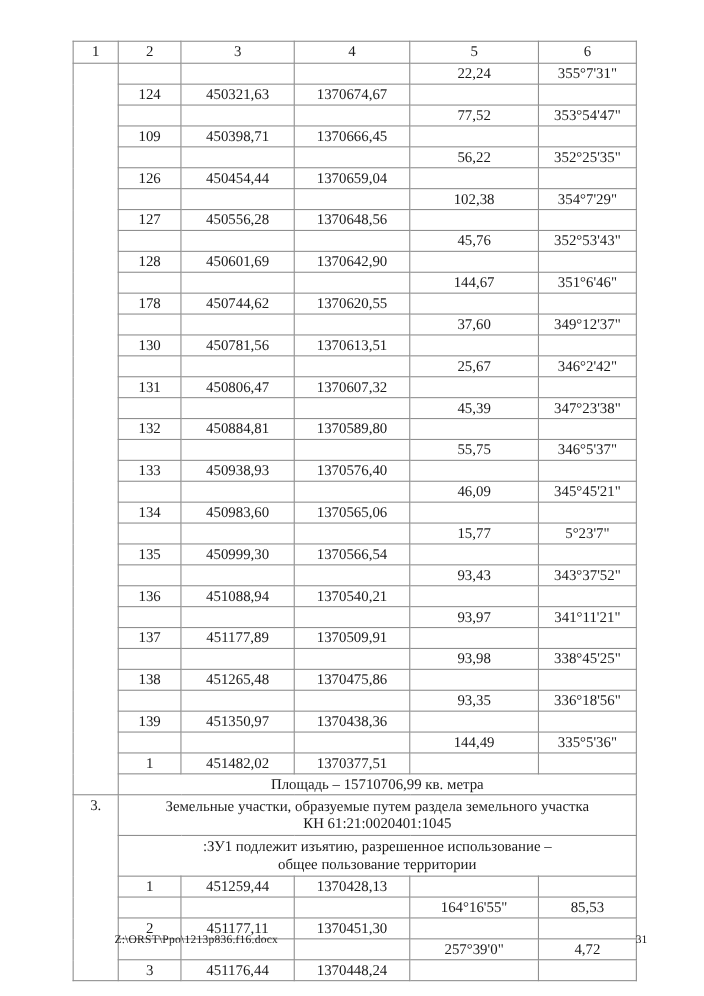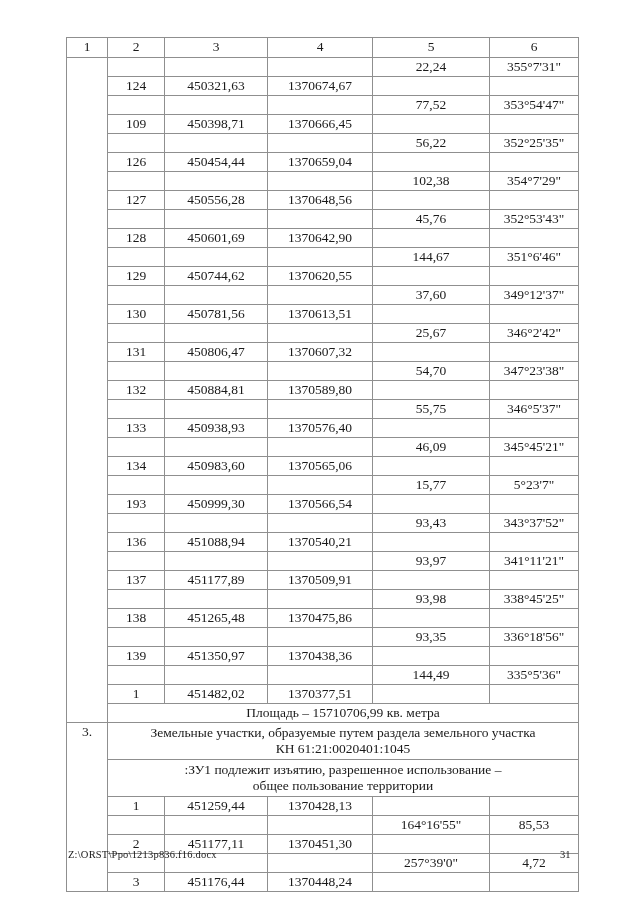--- a/index.html
+++ b/index.html
@@ -49,24 +49,25 @@
   table.coords td.c1 {
     vertical-align: top;
     padding-top: 1px;
   }
   .footer-path {
     position: absolute;
     left: 68px;
     top: 849px;
     font-size: 10.5px;
     letter-spacing: 0.2px;
+    padding-left: 36px;
   }
   .page-num {
     position: absolute;
-    left: 560px;
+    left: 578px;
     top: 849px;
     font-size: 10.5px;
   }
 </style>
 </head>
 <body>
 
 <div class="page">
 
   <table class="coords">
@@ -159,21 +160,21 @@
           <td></td>
         </tr>
         <tr>
           <td></td>
           <td></td>
           <td></td>
           <td>144,67</td>
           <td>351°6'46"</td>
         </tr>
         <tr>
-          <td>129</td>
+          <td>178</td>
           <td>450744,62</td>
           <td>1370620,55</td>
           <td></td>
           <td></td>
         </tr>
         <tr>
           <td></td>
           <td></td>
           <td></td>
           <td>37,60</td>
@@ -197,21 +198,21 @@
           <td>131</td>
           <td>450806,47</td>
           <td>1370607,32</td>
           <td></td>
           <td></td>
         </tr>
         <tr>
           <td></td>
           <td></td>
           <td></td>
-          <td>54,70</td>
+          <td>45,39</td>
           <td>347°23'38"</td>
         </tr>
         <tr>
           <td>132</td>
           <td>450884,81</td>
           <td>1370589,80</td>
           <td></td>
           <td></td>
         </tr>
         <tr>
@@ -243,21 +244,21 @@
           <td></td>
         </tr>
         <tr>
           <td></td>
           <td></td>
           <td></td>
           <td>15,77</td>
           <td>5°23'7"</td>
         </tr>
         <tr>
-          <td>193</td>
+          <td>135</td>
           <td>450999,30</td>
           <td>1370566,54</td>
           <td></td>
           <td></td>
         </tr>
         <tr>
           <td></td>
           <td></td>
           <td></td>
           <td>93,43</td>

